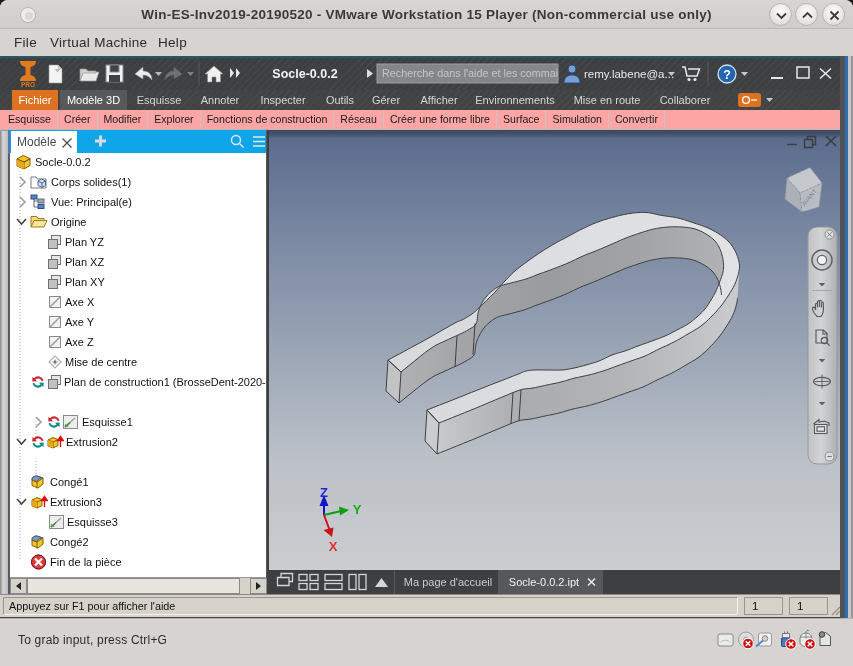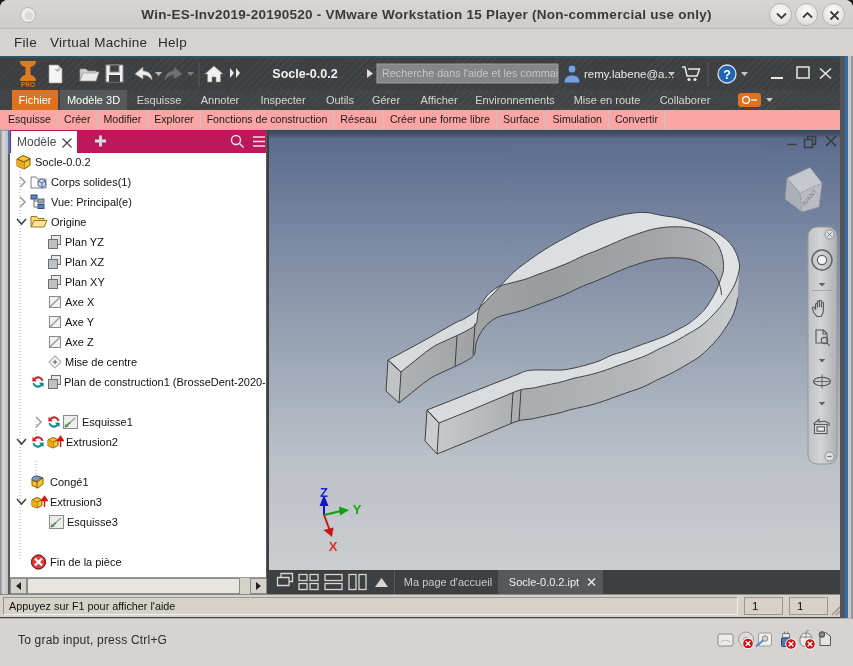--- a/index.html
+++ b/index.html
@@ -16,21 +16,21 @@
 
 
 #qat{position:absolute;left:0;top:0;width:843px;height:32px;color:#e8e8e8;background:#3d3f41;background-image:repeating-linear-gradient(135deg,rgba(255,255,255,0.045) 0 1px,rgba(0,0,0,0) 1px 5px)}
 #invtabs{position:absolute;left:0;top:32px;width:843px;height:20px;font-size:11px;color:#d6d6d6;background:#424345;background-image:repeating-linear-gradient(135deg,rgba(255,255,255,0.04) 0 1px,rgba(0,0,0,0) 1px 5px)}
 #invtabs .tab{position:absolute;top:0;height:20px;line-height:20px;text-align:center}
 #panels{position:absolute;left:0;top:52px;width:843px;height:20px;background:#fca5a5;border-bottom:1px solid #b9b9b9;font-size:10.6px;color:#1a1a1a;white-space:nowrap}
 #panels span{display:inline-block;height:19px;line-height:19px;padding:0 6px;border-right:1px solid #c6c6c6}
 
 #lsplit{position:absolute;left:0;top:72px;width:10px;height:464px;background:linear-gradient(90deg,#888,#d8d8d8 30%,#bcbcbc 80%,#808080);border-top:1px solid #999}
 #browser{position:absolute;left:10px;top:72px;width:257px;height:464px;background:#fff;border-right:1px solid #5a5a5a}
-#bhead{position:absolute;left:0;top:0;width:100%;height:23px;background:#be185d}
+#bhead{position:absolute;left:0;top:0;width:100%;height:23px;background:#0ea5e9}
 #btab{position:absolute;left:1px;top:1px;width:66px;height:22px;background:#fff;font-size:12px;color:#474c52;line-height:22px;padding-left:6px}
 #tree{position:absolute;left:0;top:23px;width:100%;height:424px;font-size:11px;color:#111;overflow:hidden}
 .trow{position:absolute;left:0;height:20px;width:100%;line-height:20px;white-space:nowrap}
 .trow svg{position:absolute;top:2px}
 .trow .lbl{position:absolute;top:0}
 #hscroll{position:absolute;left:0;top:447px;width:100%;height:17px;background:#d5d2ca;border-top:1px solid #999}
 
 #istatus{position:absolute;left:0;top:536px;width:843px;height:22px;background:#d8d5cd;border-top:1px solid #8a8a8a;font-size:11.5px;color:#111}
 
 #doc{position:absolute;left:268px;top:72px;width:575px;height:464px;background:#3d3f41}
@@ -337,20 +337,28 @@
               </svg>
               <span class="lbl" style="left:40px">Extrusion3</span>
             </div>
           <div class="trow" style="top:359px">
               <svg width="18" height="16" style="left:38px">
                 <rect x="1.5" y="1.5" width="14" height="13" fill="#ededed" stroke="#8a8a8a"></rect>
                 <path d="M3 13 L13 4 M3 13 l3.5-.8 M3 13 l.8-3.2" stroke="#9a9a9a" stroke-width="1.2"></path>
                 <path d="M3 13 L8 8.6" stroke="#3a9a3a" stroke-width="1.6"></path>
               </svg>
               <span class="lbl" style="left:57px">Esquisse3</span>
+            </div>
+          <div class="trow" style="top:379px">
+              <svg width="18" height="16" style="left:20px">
+                <path d="M2 6 C 2 3 4 2 7 2 l6 2 v6 l-5 4 -6-2.5 Z" fill="#f5c52e" stroke="#8a5c00"></path>
+                <path d="M2 6 C 2 3 4 2 7 2 l6 2 c-3 0 -5.5 1 -6 4 Z" fill="#7a99c9" stroke="#44608a"></path>
+                <path d="M7 8 l6-4 M7 8 v6.5 M7 8 L2 6" fill="none" stroke="#8a5c00"></path>
+              </svg>
+              <span class="lbl" style="left:40px">Congé2</span>
             </div>
           <div class="trow" style="top:399px">
               <svg width="17" height="16" style="left:20px">
                 <circle cx="8.5" cy="8" r="7" fill="#e03c3c" stroke="#8a1a1a"></circle>
                 <path d="M5 4.5 L12 11.5 M12 4.5 L5 11.5" stroke="#fff" stroke-width="2.2"></path>
                 <circle cx="8.5" cy="8" r="7" fill="none" stroke="#8a1a1a"></circle>
               </svg>
               <span class="lbl" style="left:40px">Fin de la pièce</span>
             </div>
         </div>

